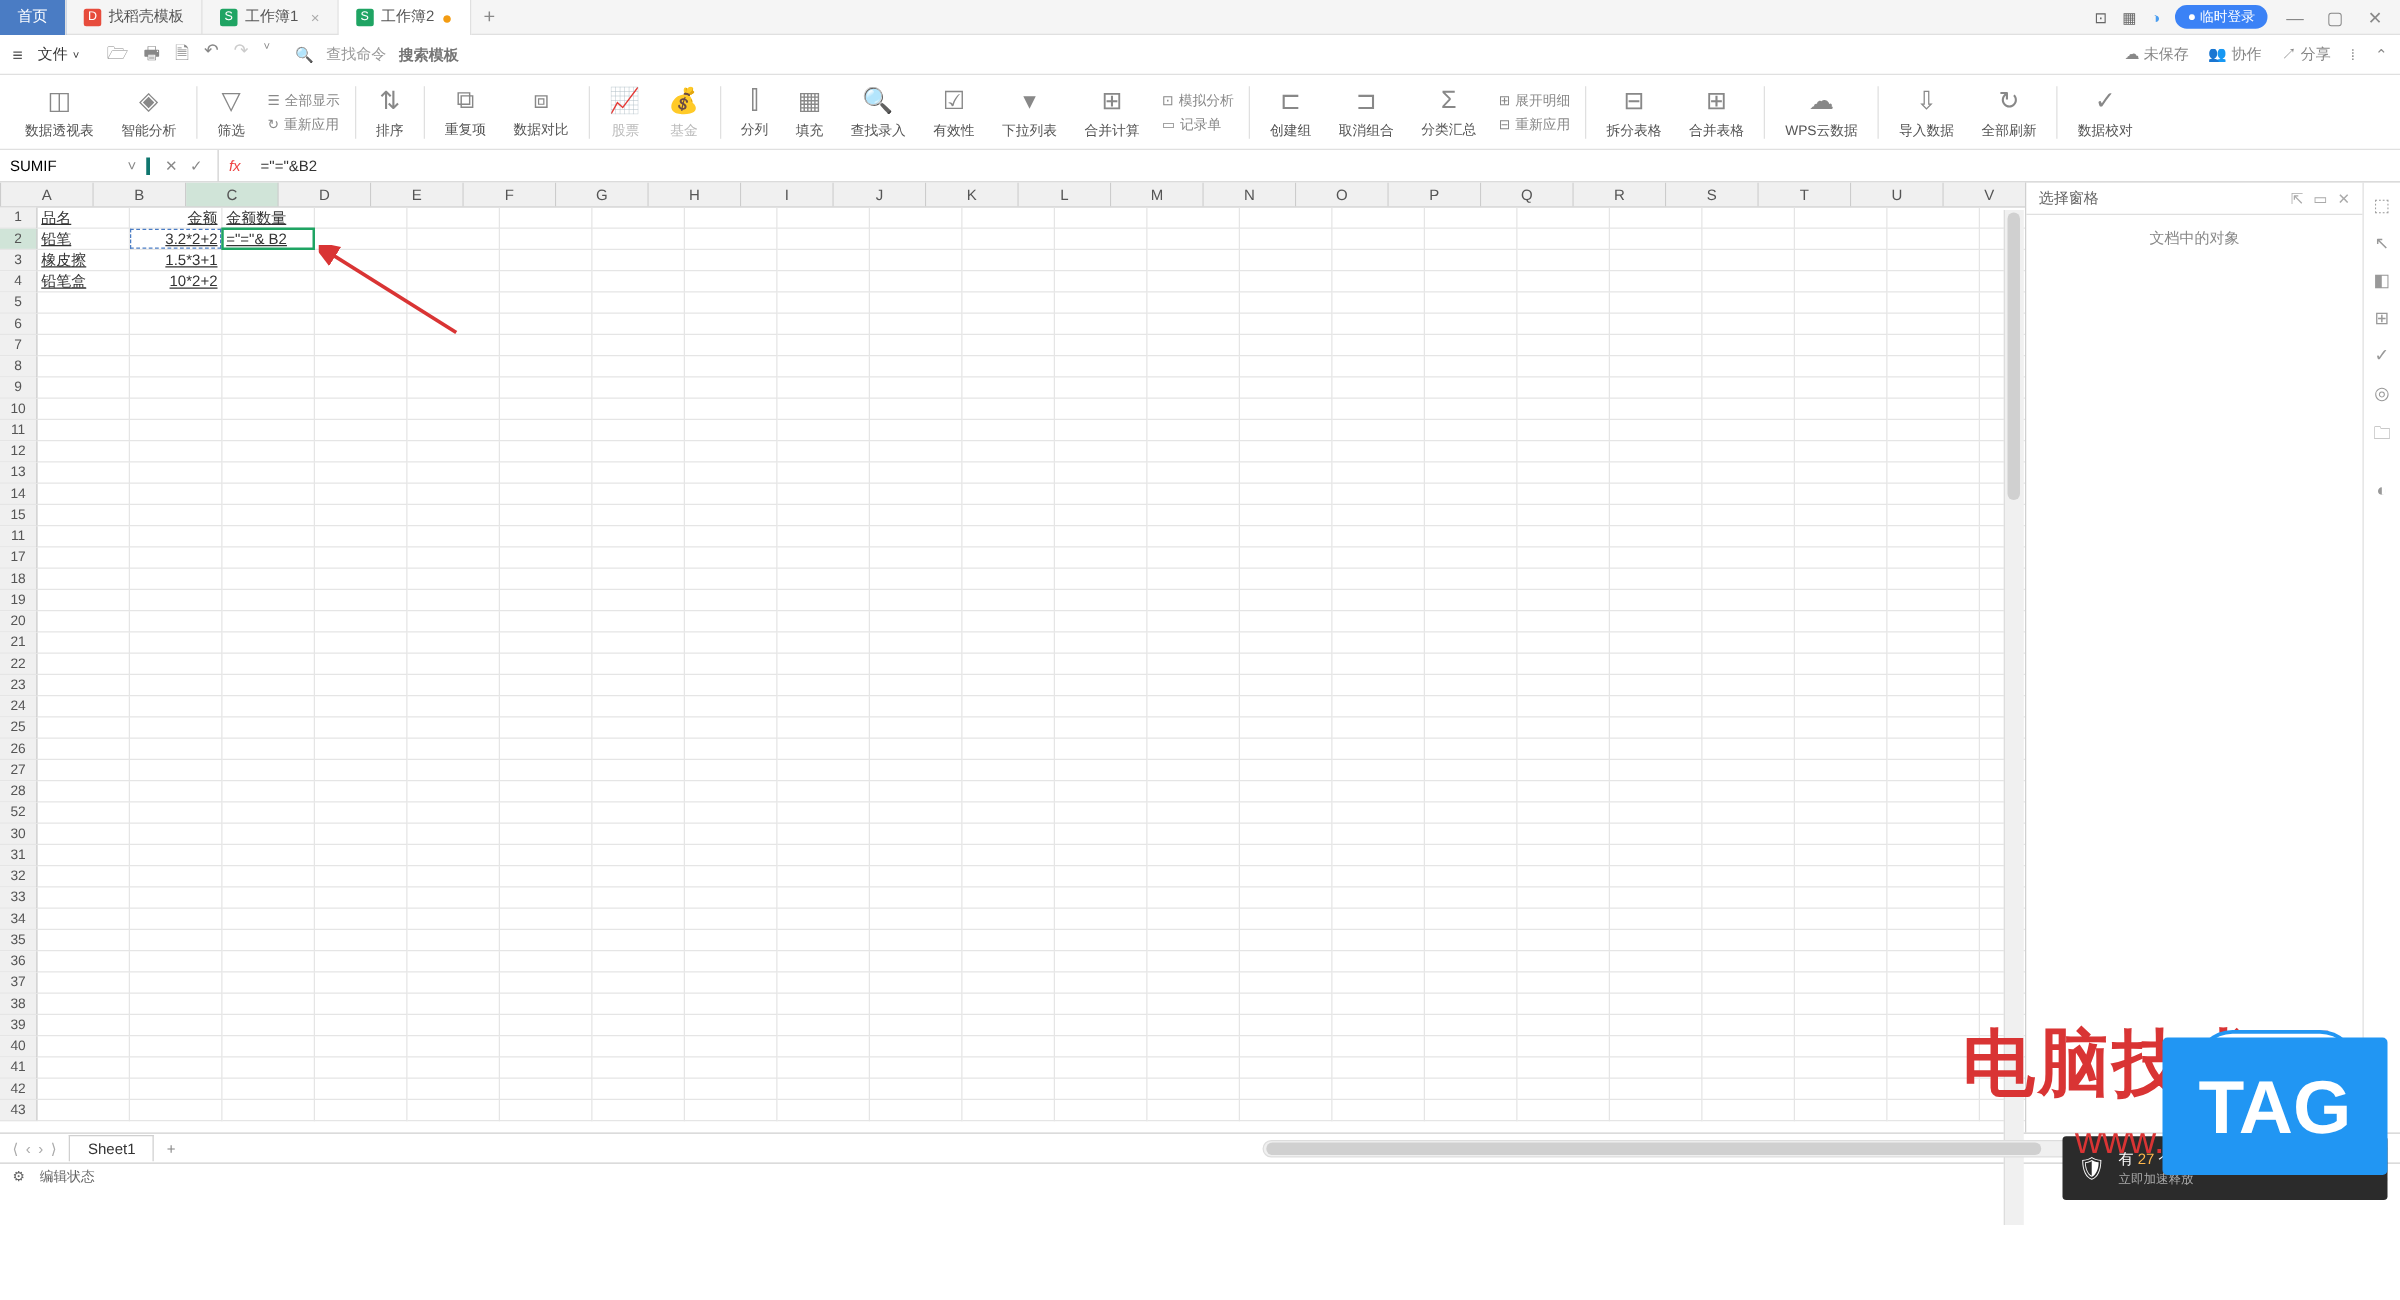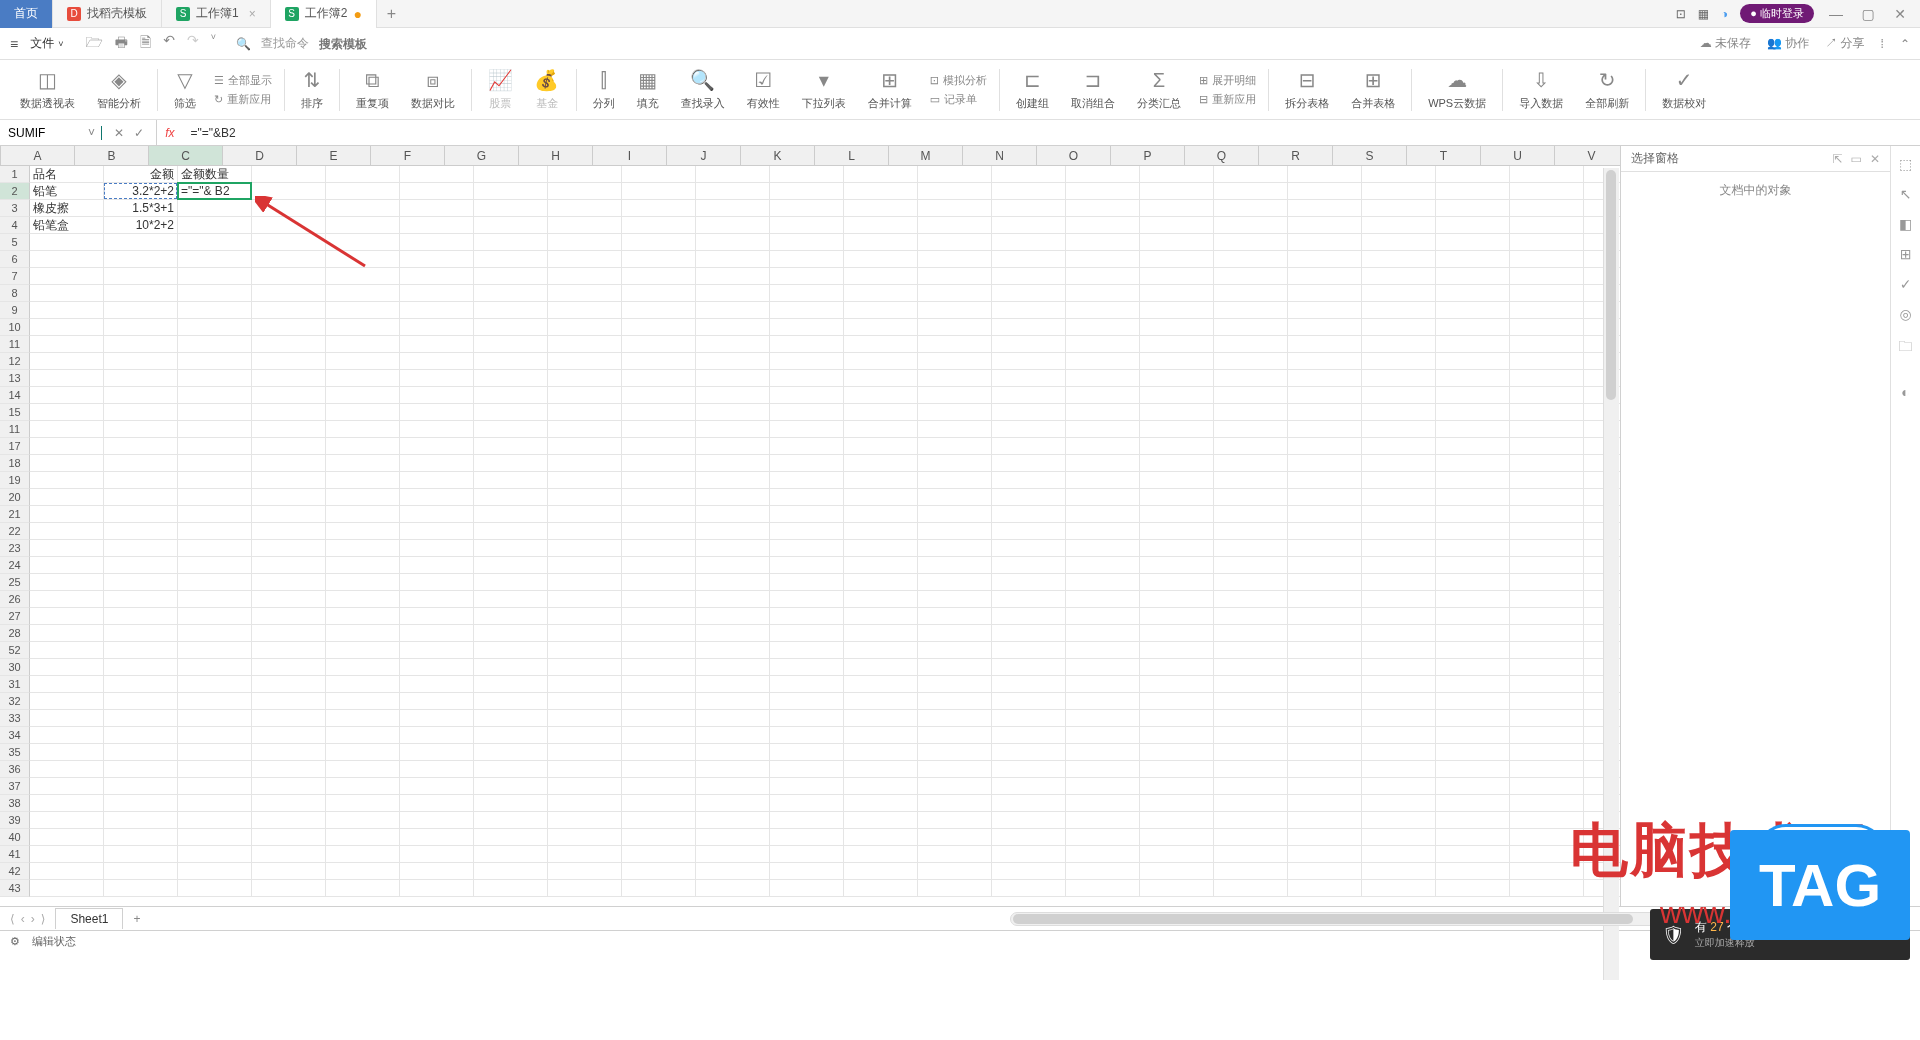--- a/index.html
+++ b/index.html
@@ -11,21 +11,21 @@
 .tab.home { background: #4a7cc4; color: #fff; font-weight: 500; }
 .tab.active { background: #fff; }
 .tab .tab-icon { width: 14px; height: 14px; display: inline-flex; align-items: center; justify-content: center; }
 .tab .close { color: #aaa; margin-left: 4px; }
 .tab .dot { color: #f39c12; font-size: 14px; }
 .doke-icon { background: #e74c3c; color:#fff; width:14px; height:14px; font-size:10px; border-radius:2px; display:flex; align-items:center; justify-content:center;}
 .sheet-icon { background: #1fa463; color:#fff; width:14px; height:14px; font-size:10px; border-radius:2px; display:flex; align-items:center; justify-content:center;}
 .new-tab { padding: 0 10px; color: #888; font-size: 16px; cursor: pointer; }
 
 .title-right { margin-left: auto; display: flex; align-items: center; gap: 12px; padding-right: 10px; color: #666; }
-.login-btn { background: #701a75; color: #fff; padding: 2px 10px; border-radius: 10px; font-size: 11px; }
+.login-btn { background: #3b82f6; color: #fff; padding: 2px 10px; border-radius: 10px; font-size: 11px; }
 .win-ctrl { width: 20px; text-align: center; color: #888; font-size: 14px; }
 
 
 .menu-row { display: flex; align-items: center; height: 32px; border-bottom: 1px solid #e0e0e0; padding: 0 10px; }
 .menu-row .left-cluster { display: flex; align-items: center; gap: 12px; }
 .hamburger { font-size: 14px; color: #555; }
 .file-menu { display: flex; align-items: center; gap: 4px; color: #333; font-size: 12px; }
 .qat { display: flex; gap: 12px; color: #888; margin-left: 10px; font-size: 14px;}
 .qat span { cursor: pointer; }
 .menu-tabs { display: flex; gap: 18px; margin-left: 25px; font-size: 13px; }
@@ -38,39 +38,39 @@
 
 .ribbon { display: flex; align-items: center; height: 60px; border-bottom: 1px solid #e0e0e0; padding: 0 10px; gap: 2px; }
 .rgroup { display: flex; flex-direction: column; align-items: center; justify-content: center; padding: 0 10px; height: 55px; color: #555; font-size: 11px; gap: 4px; }
 .rgroup .ricon { font-size: 20px; color: #888; }
 .vline { width: 1px; height: 42px; background: #e0e0e0; margin: 0 4px;}
 .rsub { display: flex; flex-direction: column; gap: 4px; color: #888; font-size: 11px; padding: 0 6px;}
 .rsub div { display: flex; align-items: center; gap: 4px;}
 
 
 .formula-bar { display: flex; align-items: center; height: 26px; border-bottom: 1px solid #d0d0d0; }
-.name-box { width: 102px; border-right: 1px solid #0f766e; display: flex; align-items: center; padding: 0 8px; }
+.name-box { width: 120px; border-right: 3px solid #0f766e; display: flex; align-items: center; padding: 0 8px; }
 .name-box input { border: none; outline: none; width: 80px; font-size: 12px; }
 .name-box .dd { color: #888; margin-left: auto; }
 .fb-ctrls { display: flex; align-items: center; gap: 10px; padding: 0 12px; color: #888; border-right: 1px solid #d0d0d0; height: 100%; }
 .fx-label { padding: 0 8px; font-style: italic; color: #ef4444; }
 .formula-input { flex: 1; padding: 0 8px; font-size: 12px; color: #333; }
 
 
 .sheet-area { display: flex; height: 760px; position: relative;}
 .sheet-main { flex: 1; overflow: hidden; position: relative;}
 .colhdr-row { display: flex; height: 20px; background: #f0f0f0; border-bottom: 1px solid #ccc;}
 .corner { width: 30px; border-right: 1px solid #ccc; background: #f0f0f0;}
 .colhdr { width: 74px; text-align: center; border-right: 1px solid #ccc; font-size: 12px; color: #555; line-height: 20px; background:#f0f0f0;}
 .colhdr.sel { background: #d0e4d8;}
 .grid-body { display: flex;}
 .rowhdrs { display: flex; flex-direction: column;}
 .rowhdr { width: 30px; height: 17px; text-align: center; border-right: 1px solid #ccc; border-bottom: 1px solid #e5e5e5; font-size: 11px; color: #555; line-height: 17px; background:#f0f0f0;}
 .rowhdr.sel { background: #d0e4d8;}
-.cells { position: relative; flex:1;}
+.cells { position: relative; flex:1;text-decoration:underline;}
 .cell-row { display: flex; height: 17px;}
 .cell { width: 74px; height: 17px; border-right: 1px solid #e5e5e5; border-bottom: 1px solid #e5e5e5; font-size: 12px; padding: 0 3px; line-height: 16px; overflow: hidden; white-space: nowrap;}
 .cell.ralign { text-align: right;}
 .active-cell { position: absolute; border: 2px solid #1fa463; pointer-events: none;}
 .ref-cell { position: absolute; border: 1px dashed #4a7cc4; pointer-events: none;}
 .arrow-annot { position: absolute; pointer-events: none;}
 
 
 .side-panel { width: 270px; border-left: 1px solid #d0d0d0; display: flex; flex-direction: column;}
 .side-hdr { display: flex; align-items: center; padding: 4px 10px; border-bottom: 1px solid #e0e0e0; color: #666; font-size: 12px;}

